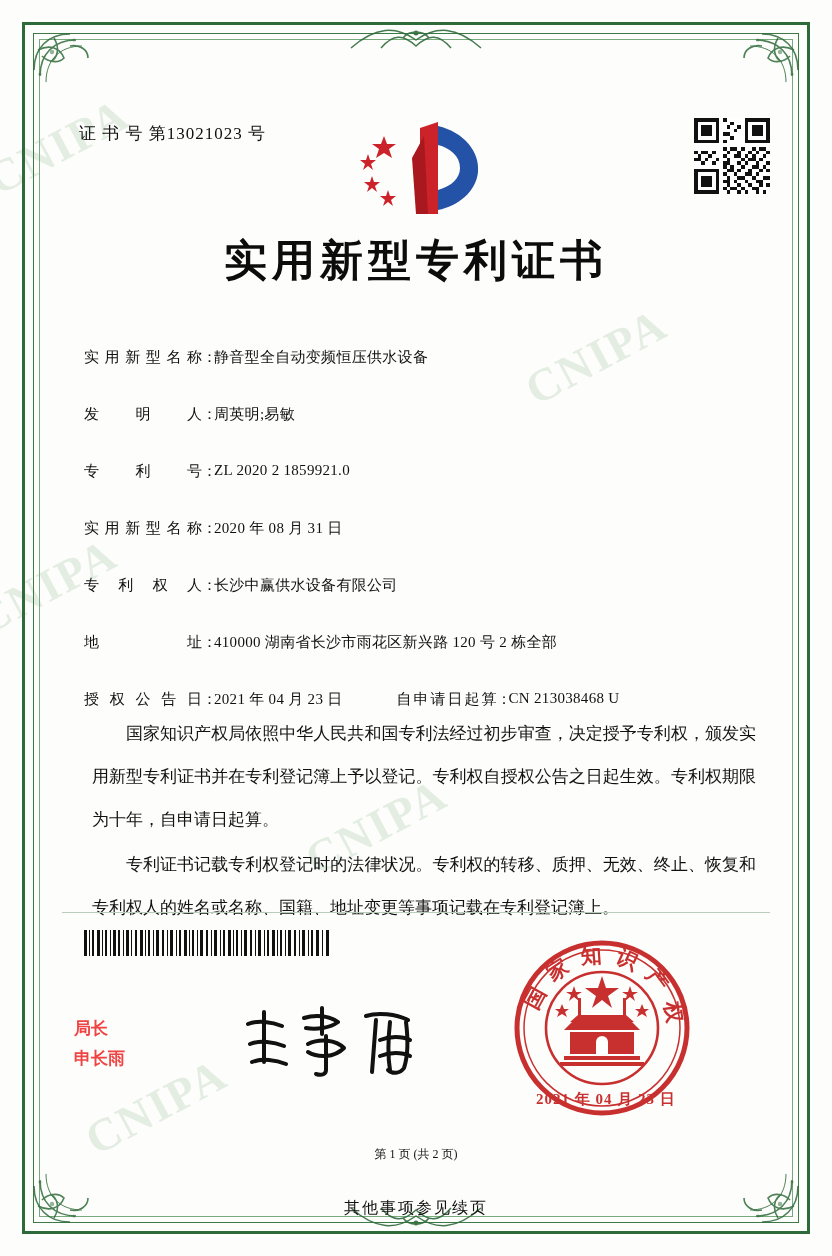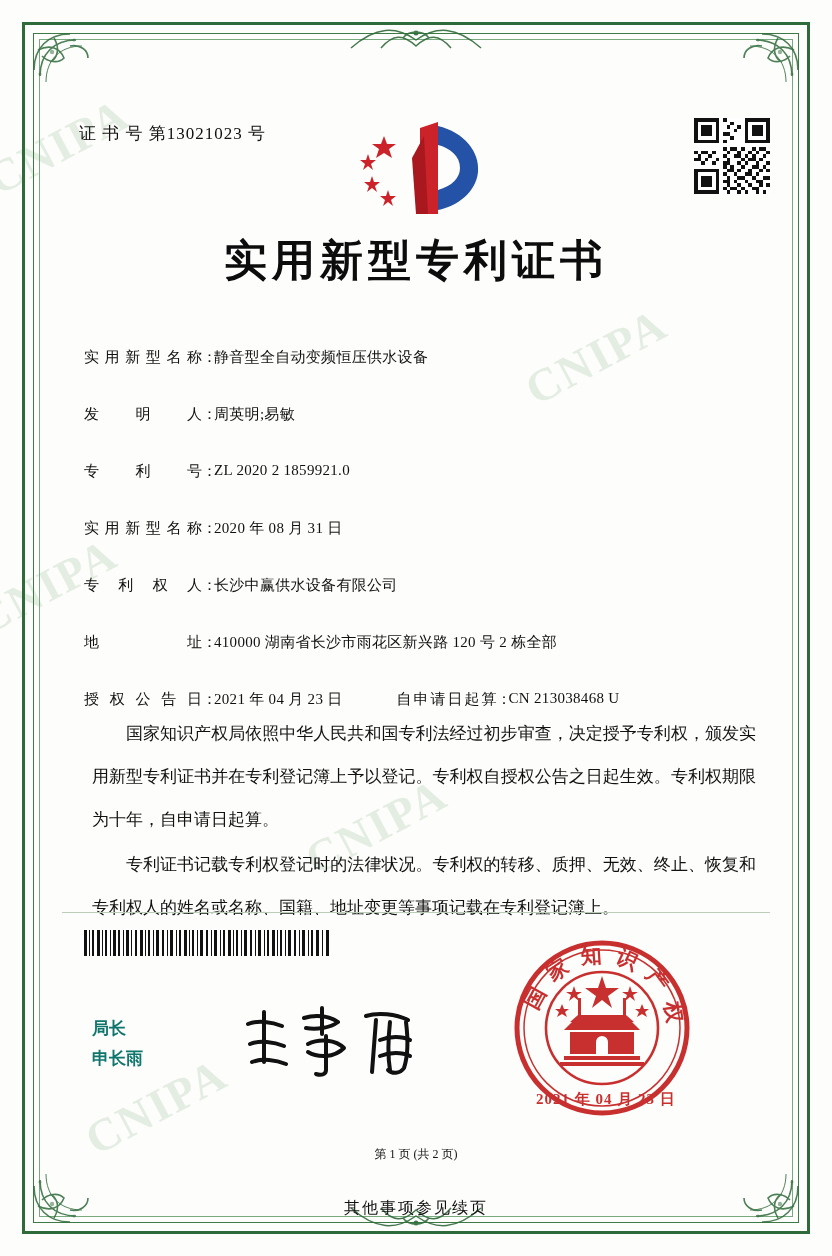--- a/index.html
+++ b/index.html
@@ -208,25 +208,25 @@
   
   .barcode {
     position: absolute;
     left: 84px;
     top: 930px;
     height: 26px;
     width: 250px;
   }
   .sign-block {
     position: absolute;
-    left: 92px;
+    left: 74px;
     top: 1014px;
     font-size: 17px;
     line-height: 30px;
-    color: #0f766e;
+    color: #ef4444;
     font-weight: bold;
   }
   .signature {
     position: absolute;
     left: 238px;
     top: 1000px;
     width: 210px;
     height: 80px;
   }
   .seal {

